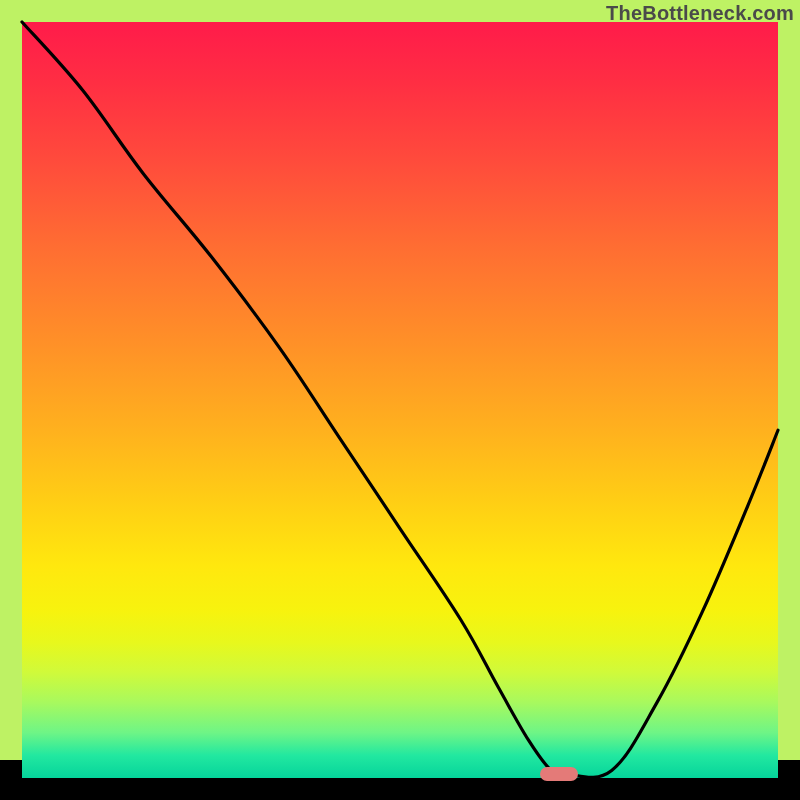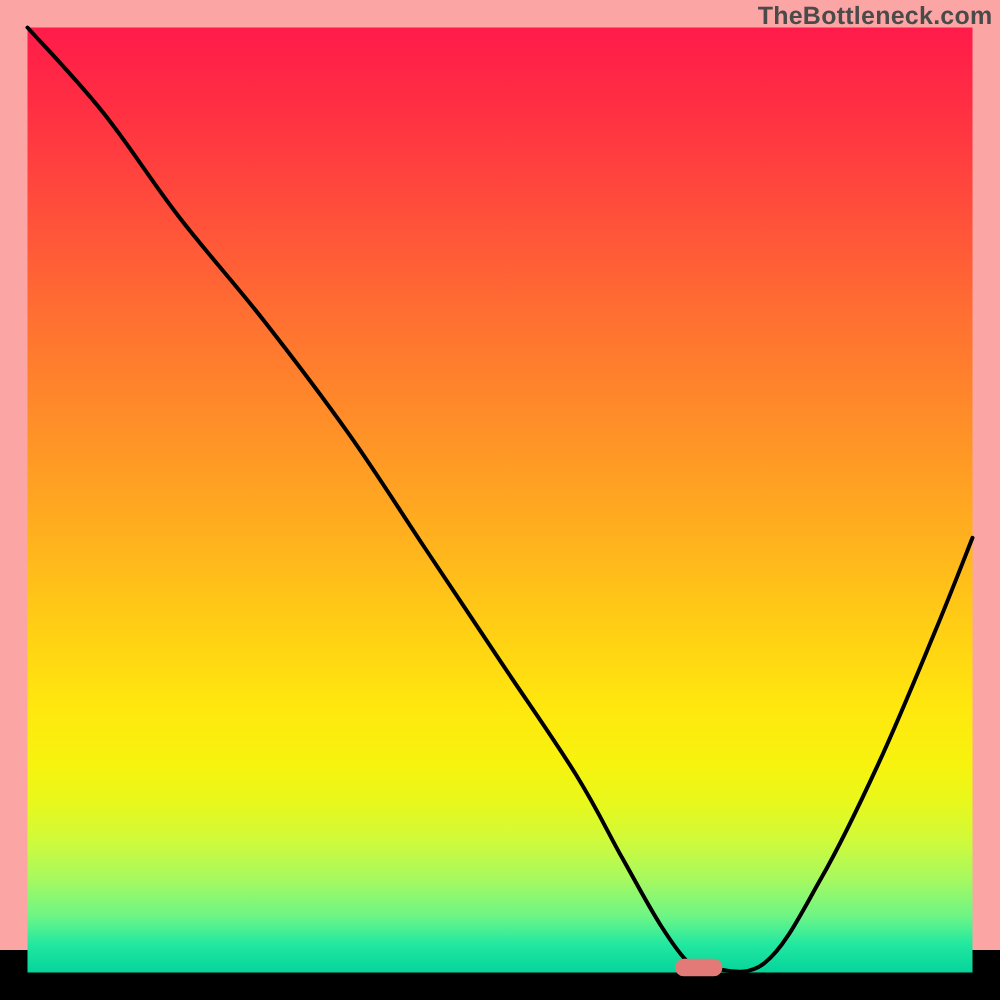--- a/index.html
+++ b/index.html
@@ -8,21 +8,21 @@
     width: 800px;
     height: 800px;
     background: #000;
     overflow: hidden;
     font-family: Arial, Helvetica, sans-serif;
   }
   .frame {
     position: relative;
     width: 800px;
     height: 760px;
-    background: #fca5a5;
+    background: #bef264;
   }
   .plot-area {
     position: absolute;
     left: 22px;
     top: 22px;
     width: 756px;
     height: 756px;
     
     background: linear-gradient(
       to bottom,

